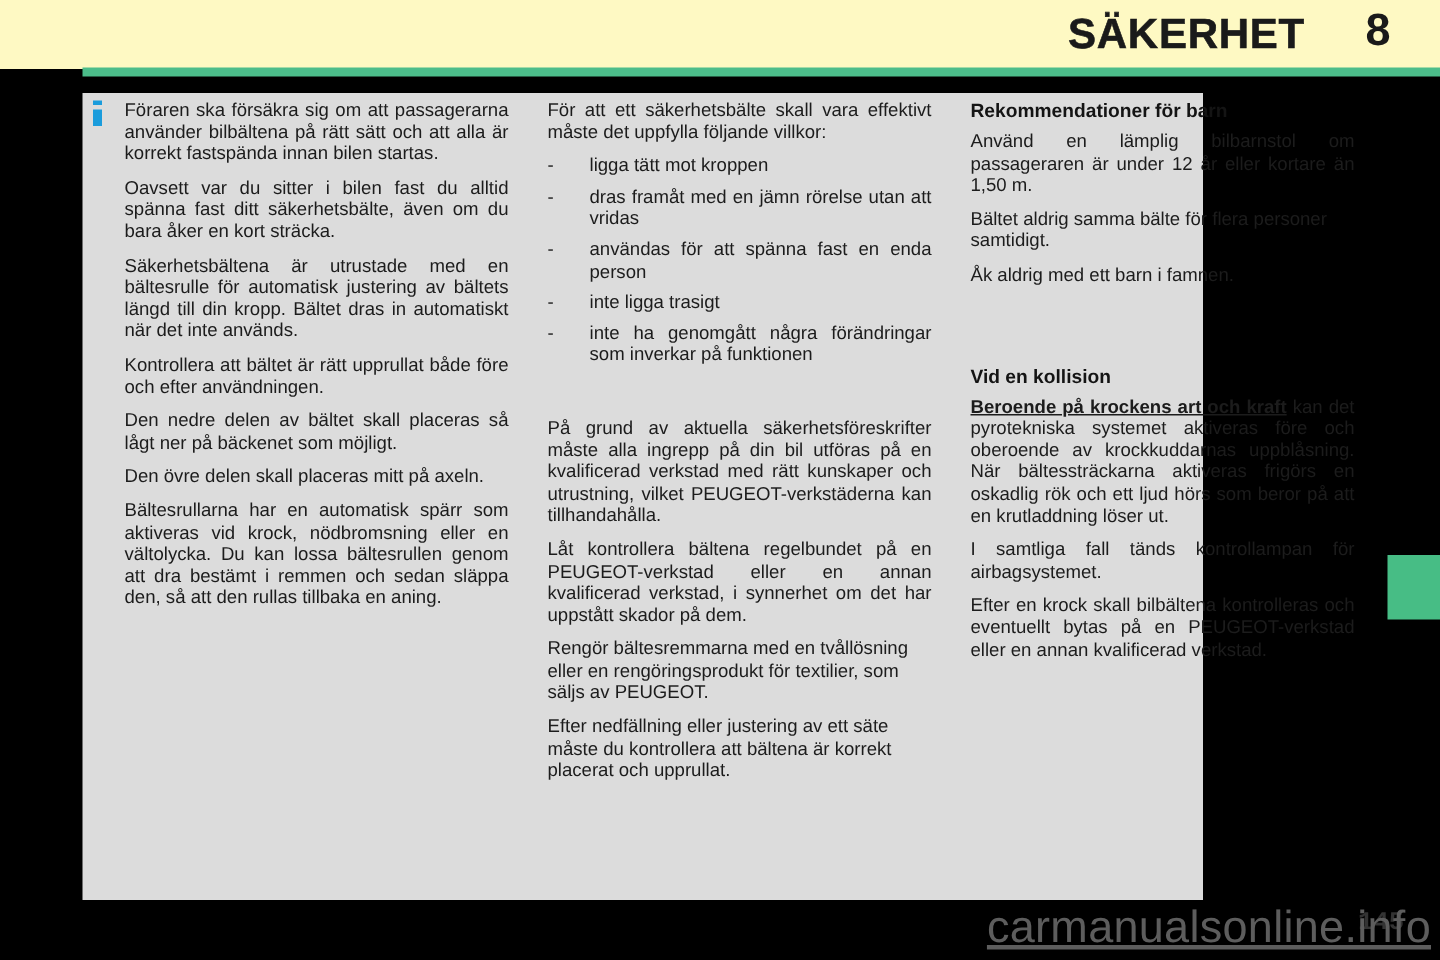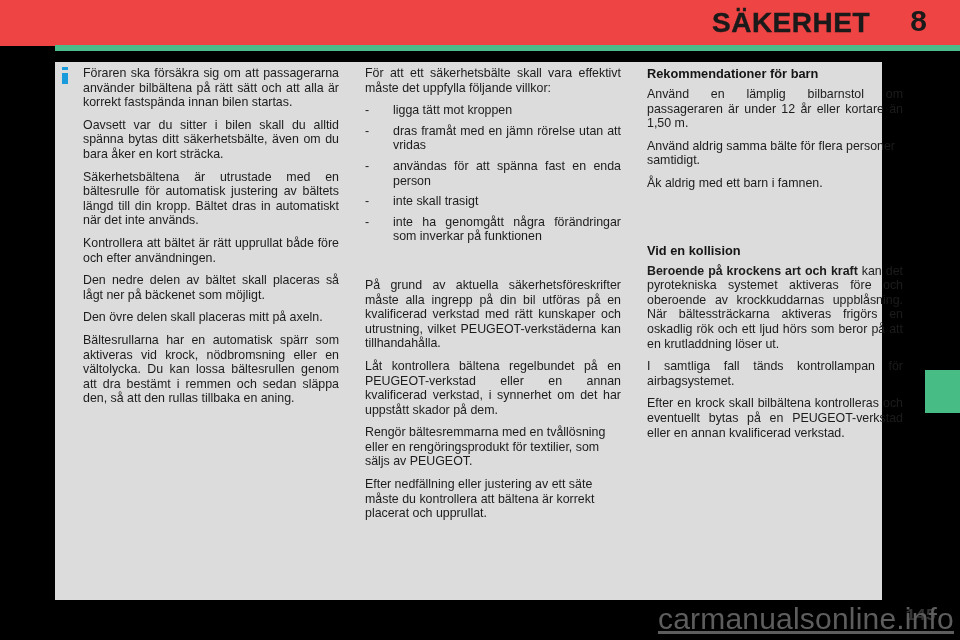--- a/index.html
+++ b/index.html
@@ -14,21 +14,21 @@
     overflow: hidden;
     font-family: "Liberation Sans", sans-serif;
   }
 
   
   .header-band {
     position: absolute;
     left: 0; top: 0;
     width: 960px;
     height: 46px;
-    background: #ef4444;
+    background: #fef9c3;
   }
   .chapter-title {
     position: absolute;
     right: 90px;
     top: 7px;
     color: #1a1a1a;
     font-size: 28px;
     font-weight: bold;
     letter-spacing: 0.5px;
     font-family: "Liberation Sans", sans-serif;
@@ -50,21 +50,21 @@
     width: 905px;
     height: 6px;
     background: #4cbd8a;
   }
 
   
   .page-sheet {
     position: absolute;
     left: 55px;
     top: 62px;
-    width: 827px;
+    width: 747px;
     height: 538px;
     background: #dcdcdc;
   }
 
   
   .tab-marker {
     position: absolute;
     left: 925px;
     top: 370px;
     width: 35px;
@@ -109,21 +109,21 @@
   h3.subhead {
     margin: 0 0 6px 0;
     font-size: 12.8px;
     line-height: 15px;
     font-weight: bold;
     color: #141414;
     font-family: "Liberation Sans", sans-serif;
   }
   h3.subhead.spaced-top { margin-top: 52px; }
 
-  .lead-bold { font-weight: bold; }
+  .lead-bold { font-weight: bold; text-decoration: underline; }
 
   
   .first-block {
     position: relative;
   }
   .info-icon {
     position: absolute;
     left: -21px;
     top: 1px;
     width: 6px;
@@ -214,59 +214,59 @@
       <div class="col-inner">
 
         <div class="first-block">
           <span class="info-icon">
             <span class="dot"></span>
               <span class="stem"></span>
           </span>
           <p class="para">Föraren ska försäkra sig om att passagerarna använder bilbältena på rätt sätt och att alla är korrekt fastspända innan bilen startas.</p>
         </div>
 
-        <p class="para">Oavsett var du sitter i bilen skall du alltid spänna bytas ditt säkerhetsbälte, även om du bara åker en kort sträcka.</p>
+        <p class="para">Oavsett var du sitter i bilen fast du alltid spänna fast ditt säkerhetsbälte, även om du bara åker en kort sträcka.</p>
         <p class="para">Säkerhetsbältena är utrustade med en bältesrulle för automatisk justering av bältets längd till din kropp. Bältet dras in automatiskt när det inte används.</p>
         <p class="para">Kontrollera att bältet är rätt upprullat både före och efter användningen.</p>
         <p class="para">Den nedre delen av bältet skall placeras så lågt ner på bäckenet som möjligt.</p>
         <p class="para">Den övre delen skall placeras mitt på axeln.</p>
         <p class="para">Bältesrullarna har en automatisk spärr som aktiveras vid krock, nödbromsning eller en vältolycka. Du kan lossa bältesrullen genom att dra bestämt i remmen och sedan släppa den, så att den rullas tillbaka en aning.</p>
 
       </div>
     </div>
 
     <div class="col col-2">
       <div class="col-inner">
 
         <p class="para">För att ett säkerhetsbälte skall vara effektivt måste det uppfylla följande villkor:</p>
 
         <ul class="dashlist">
           <li><span class="dash">-</span><span>ligga tätt mot kroppen</span></li>
           <li><span class="dash">-</span><span>dras framåt med en jämn rörelse utan att vridas</span></li>
           <li><span class="dash">-</span><span>användas för att spänna fast en enda person</span></li>
-          <li><span class="dash">-</span><span>inte skall trasigt</span></li>
+          <li><span class="dash">-</span><span>inte ligga trasigt</span></li>
           <li><span class="dash">-</span><span>inte ha genomgått några förändringar som inverkar på funktionen</span></li>
         </ul>
 
         <div class="gap-block"></div>
 
         <p class="para">På grund av aktuella säkerhetsföreskrifter måste alla ingrepp på din bil utföras på en kvalificerad verkstad med rätt kunskaper och utrustning, vilket PEUGEOT-verkstäderna kan tillhandahålla.</p>
         <p class="para">Låt kontrollera bältena regelbundet på en PEUGEOT-verkstad eller en annan kvalificerad verkstad, i synnerhet om det har uppstått skador på dem.</p>
         <p class="para noj">Rengör bältesremmarna med en tvållösning eller en rengöringsprodukt för textilier, som säljs av PEUGEOT.</p>
         <p class="para noj">Efter nedfällning eller justering av ett säte måste du kontrollera att bältena är korrekt placerat och upprullat.</p>
 
       </div>
     </div>
 
     <div class="col col-3">
       <div class="col-inner">
 
         <h3 class="subhead">Rekommendationer för barn</h3>
         <p class="para">Använd en lämplig bilbarnstol om passageraren är under 12 år eller kortare än 1,50 m.</p>
-        <p class="para noj">Använd aldrig samma bälte för flera personer samtidigt.</p>
+        <p class="para noj">Bältet aldrig samma bälte för flera personer samtidigt.</p>
         <p class="para noj">Åk aldrig med ett barn i famnen.</p>
 
         <h3 class="subhead spaced-top">Vid en kollision</h3>
 
         <p class="para"><span class="lead-bold">Beroende på krockens art och kraft</span><span> kan det pyrotekniska systemet aktiveras före och oberoende av krockkuddarnas uppblåsning. När bältessträckarna aktiveras frigörs en oskadlig rök och ett ljud hörs som beror på att en krutladdning löser ut.</span></p>
 
         <p class="para">I samtliga fall tänds kontrollampan för airbagsystemet.</p>
         <p class="para">Efter en krock skall bilbältena kontrolleras och eventuellt bytas på en PEUGEOT-verkstad eller en annan kvalificerad verkstad.</p>
 
       </div>

